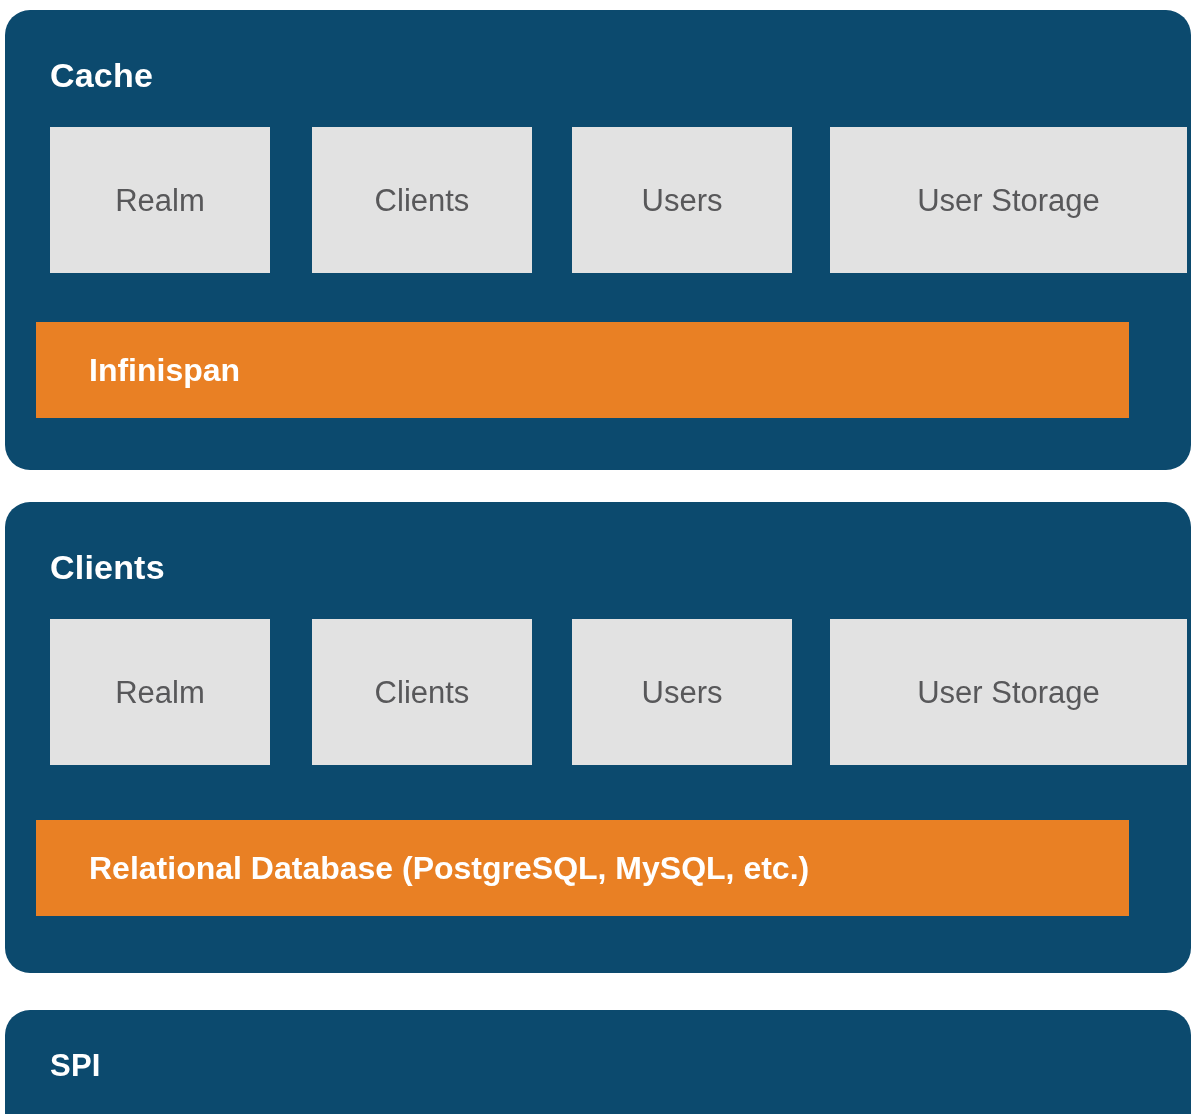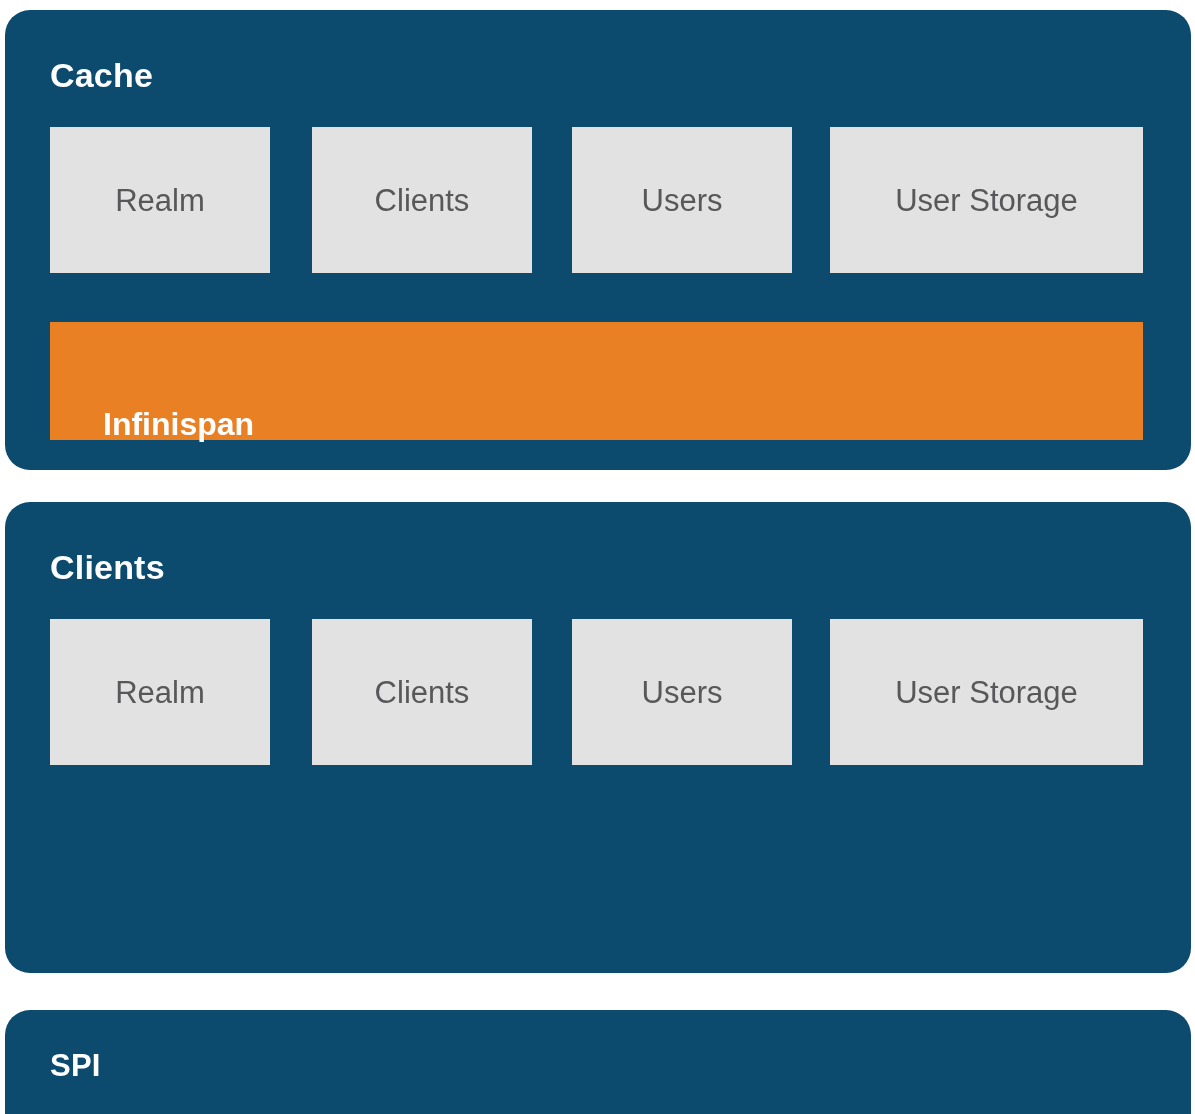--- a/index.html
+++ b/index.html
@@ -58,37 +58,37 @@
     width: 220px;
     height: 146px;
     background: #e2e2e2;
     display: flex;
     align-items: center;
     justify-content: center;
   }
   .cell:nth-child(1) { left: 0px; }
   .cell:nth-child(2) { left: 262px; }
   .cell:nth-child(3) { left: 522px; align-items: center; }
-  .cell:nth-child(4) { left: 780px; width: 313px; }
+  .cell:nth-child(4) { left: 780px; width: 357px; }
   .cell-label {
     color: #58585a;
     font-size: 31px;
     font-weight: normal;
     line-height: 1;
     white-space: nowrap;
   }
 
   .impl-bar {
     position: absolute;
-    left: 45px;
+    left: 31px;
     width: 1093px;
-    height: 118px;
+    height: 96px;
     background: #e98024;
     display: flex;
-    align-items: flex-end;
+    align-items: center;
   }
   #panel-cache    .impl-bar { top: 312px; }
   #panel-database .impl-bar { top: 318px; }
   .impl-label {
     color: #ffffff;
     font-weight: bold;
     font-size: 32px;
     line-height: 1;
     margin-left: 53px;
     white-space: nowrap;
@@ -133,19 +133,22 @@
         <span class="cell-label">Clients</span>
       </div>
       <div class="cell">
         <span class="cell-label">Users</span>
       </div>
       <div class="cell">
         <span class="cell-label">User Storage</span>
       </div>
     </div>
 
+    <div class="impl-bar">
+      <span class="impl-label">Relational Database (PostgreSQL, MySQL, etc.)</span>
+    </div>
   </section>
 
   <section class="panel" id="panel-spi">
     <div class="panel-title">SPI</div>
   </section>
 
 </div>
 
 </body></html>

